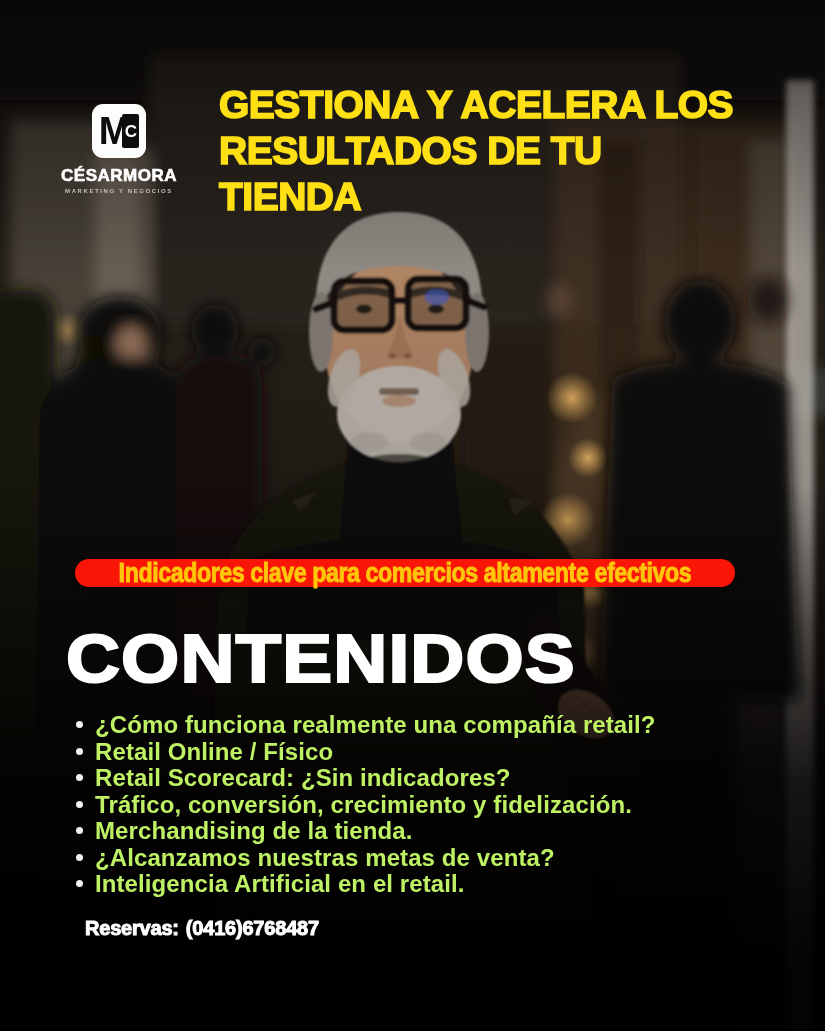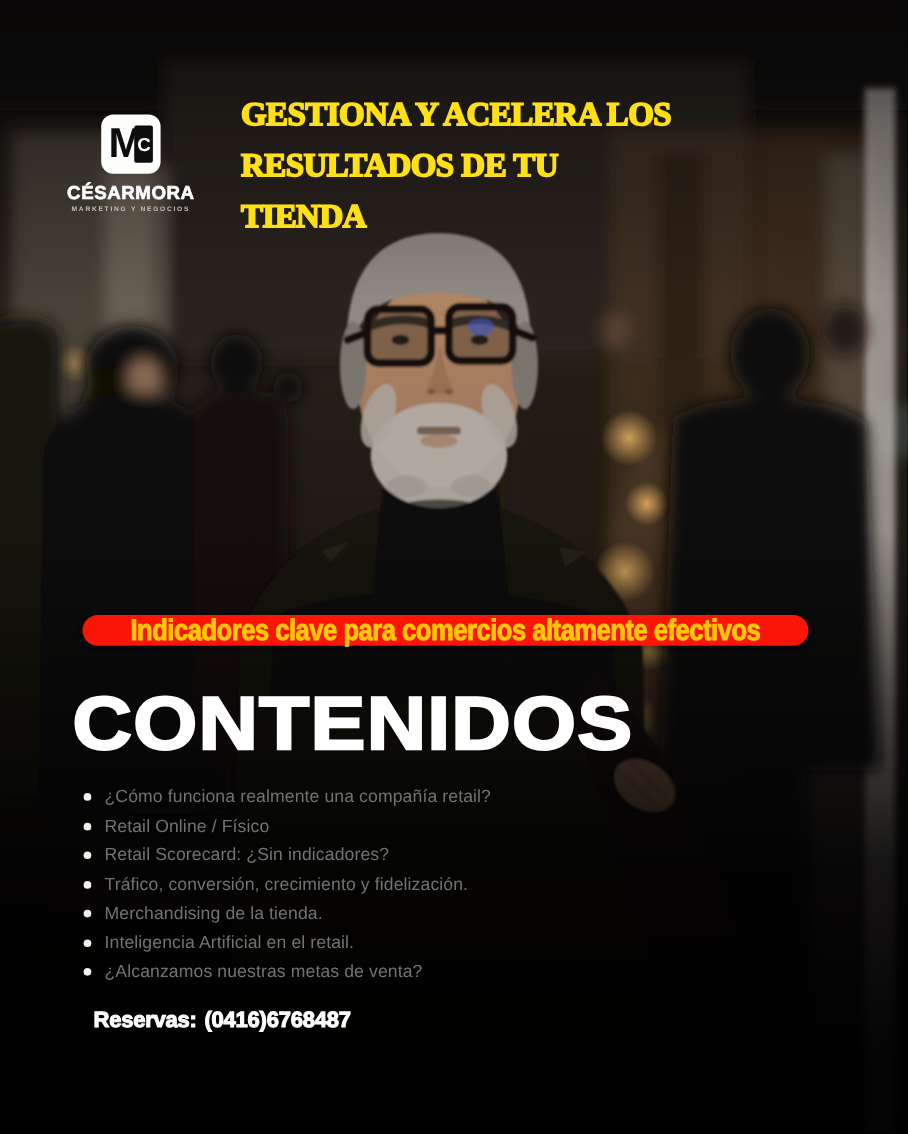--- a/index.html
+++ b/index.html
@@ -29,22 +29,22 @@
     width:17px;height:34px;background:#0d0d0d;border-radius:2px;
     display:flex;align-items:center;justify-content:center;
   }
   .logo-cblock span{color:#fdfdfc;font-size:17px;font-weight:900;line-height:1;}
   .brand-name{margin-top:8px;color:#fff;font-size:17px;font-weight:700;letter-spacing:.5px;-webkit-text-stroke:.6px #fff;white-space:nowrap;}
   .brand-tagline{margin-top:2px;color:#c7c2bc;font-size:6px;font-weight:700;letter-spacing:1.6px;white-space:nowrap;}
 
   
   .headline{left:219px;top:82px;width:560px;color:#ffe015;}
   .headline div{
-    font-size:30px;line-height:46px;font-weight:900;letter-spacing:-.5px;
-    -webkit-text-stroke:1.6px #ffe015;white-space:nowrap;font-family:Liberation Serif, serif;
+    font-size:39px;line-height:46px;font-weight:900;letter-spacing:-.5px;
+    -webkit-text-stroke:1.6px #ffe015;white-space:nowrap;
   }
 
   
   .banner{
     left:75px;top:559px;width:660px;height:28px;background:#fa1607;border-radius:14px;
     display:flex;align-items:center;justify-content:center;
     box-shadow:0 2px 6px rgba(0,0,0,.45);
   }
   .banner span{
     color:#ffc60a;font-size:27px;font-weight:700;letter-spacing:-.5px;white-space:nowrap;
@@ -55,21 +55,21 @@
   .contenidos{
     left:66px;top:622px;color:#fff;font-size:68px;line-height:72px;font-weight:900;
     letter-spacing:1px;-webkit-text-stroke:2.2px #fff;white-space:nowrap;
     transform:scaleX(1.1);transform-origin:left center;
   }
 
   
   .bullets{left:76px;top:714px;width:600px;list-style:none;margin:0;padding:0;}
   .bullets li{display:flex;align-items:flex-start;margin-bottom:5.5px;}
   .dot{flex:0 0 7px;width:7px;height:7px;border-radius:50%;background:#f4f2ef;margin:7px 12px 0 0;}
-  .btxt{color:#737373;font-size:16px;line-height:21px;font-weight:400;letter-spacing:.1px;white-space:nowrap;}
+  .btxt{color:#bef264;font-size:24px;line-height:21px;font-weight:700;letter-spacing:.1px;white-space:nowrap;}
 
   
   .reservas{left:85px;top:917px;color:#fff;font-size:20px;font-weight:900;letter-spacing:-.2px;-webkit-text-stroke:1px #fff;white-space:nowrap;}
   .reservas .phone{margin-left:7px;}
 </style>
 </head>
 <body>
 
 <div class="poster">
 
@@ -234,25 +234,25 @@
     <li>
         <span class="dot"></span>
         <span class="btxt">Tráfico, conversión, crecimiento y fidelización.</span>
       </li>
     <li>
         <span class="dot"></span>
         <span class="btxt">Merchandising de la tienda.</span>
       </li>
     <li>
         <span class="dot"></span>
+        <span class="btxt">¿Alcanzamos nuestras metas de venta?</span>
+      </li>
+    <li>
+        <span class="dot"></span>
         <span class="btxt">Inteligencia Artificial en el retail.</span>
-      </li>
-    <li>
-        <span class="dot"></span>
-        <span class="btxt">¿Alcanzamos nuestras metas de venta?</span>
       </li>
   </ul>
 
   <div class="layer reservas">
     <span>Reservas:</span><span class="phone">(0416)6768487</span>
   </div>
 
 </div>
 
 </body></html>

